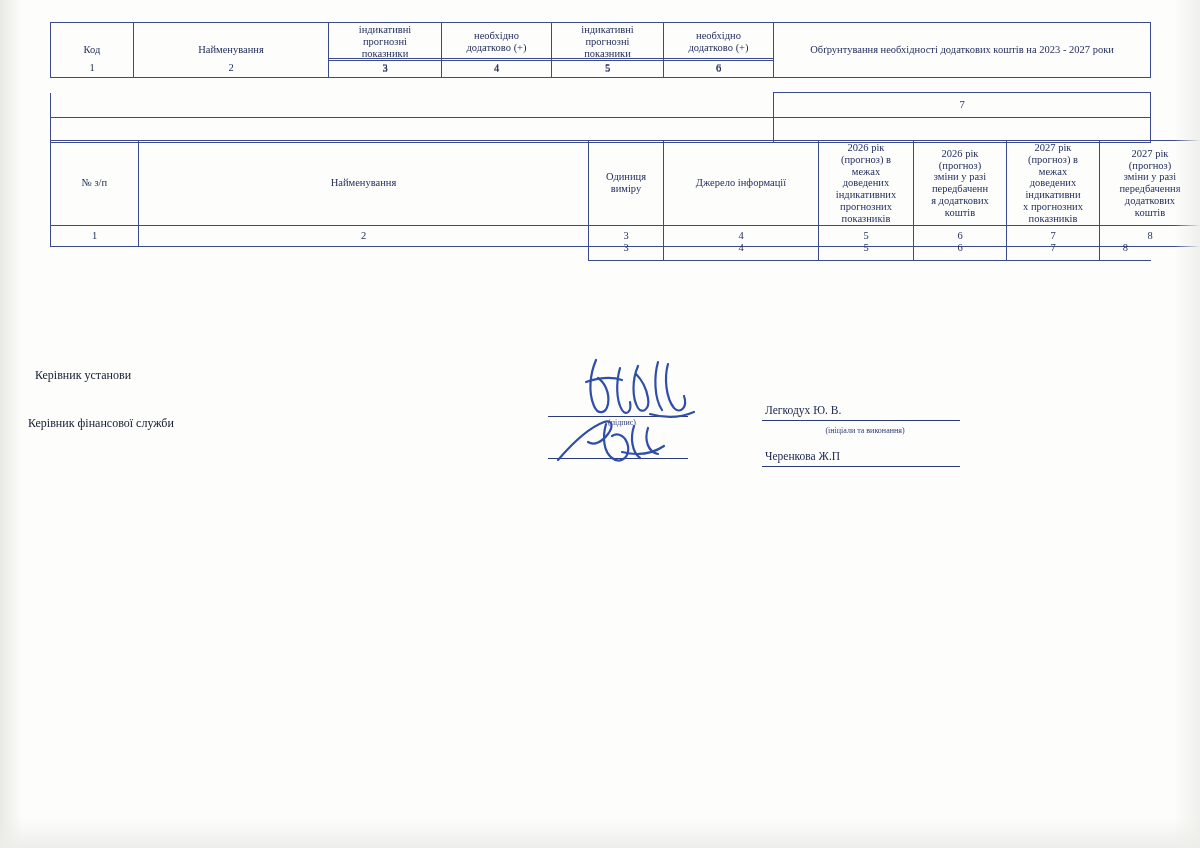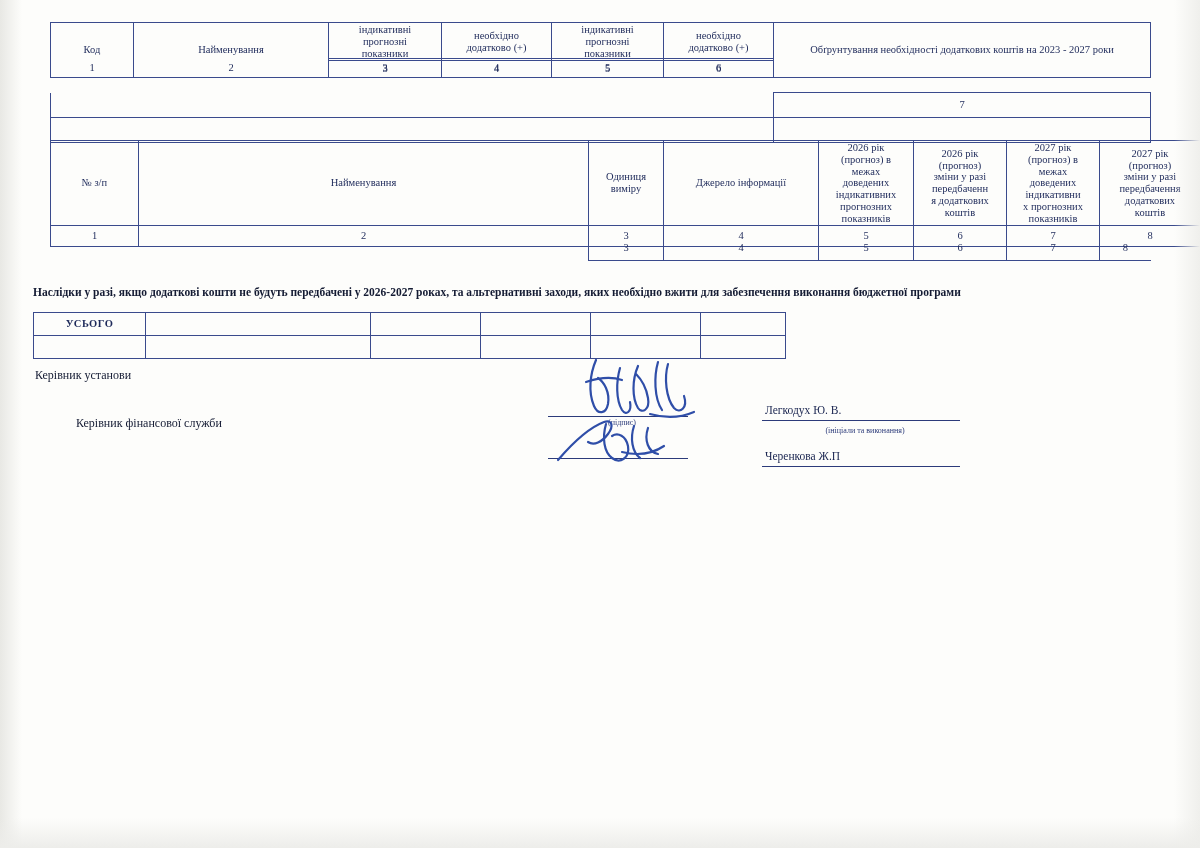--- a/index.html
+++ b/index.html
@@ -236,54 +236,25 @@
       <td class="numrow" style="height:22px; border-top:none">3</td>
       <td class="numrow" style="border-top:none">4</td>
       <td class="numrow" style="border-top:none">5</td>
       <td class="numrow" style="border-top:none">6</td>
       <td class="numrow" style="border-top:none">7</td>
       <td class="numrow" style="border-top:none; border-right:none">8</td>
     </tr>
   </tbody>
     </table>
 
-  <div class="note" style="left:33px; top:286px;">Наслідки у разі, якщо додаткові кошти не будуть передбачені у 2026-2027 роках, та альтернативні заходи, яких необхідно вжити для забезпечення виконання бюджетної програми</div>
-
-  <table class="grid" style="left:33px; top:312px; width:752px;">
-    <colgroup>
-      <col style="width:112px">
-      <col style="width:225px">
-      <col style="width:110px">
-      <col style="width:110px">
-      <col style="width:110px">
-      <col style="width:85px">
-    </colgroup>
-    <tbody>
-        <tr>
-      <td class="usogo-label" style="height:20px">УСЬОГО</td>
-      <td class="blank"></td>
-      <td class="blank"></td>
-      <td class="blank"></td>
-      <td class="blank"></td>
-      <td class="blank"></td>
-    </tr>
-    <tr>
-      <td class="blank" style="height:20px"></td>
-      <td class="blank"></td>
-      <td class="blank"></td>
-      <td class="blank"></td>
-      <td class="blank"></td>
-      <td class="blank"></td>
-    </tr>
-  </tbody>
-    </table>
+
 
   <div class="label-plain" style="left:35px; top:368px;">Керівник установи</div>
 
-  <div class="label-plain" style="left:28px; top:416px;margin-left:48px;">Керівник фінансової служби</div>
+  <div class="label-plain" style="left:28px; top:416px;">Керівник фінансової служби</div>
 
   <div class="sig-line" style="left:548px; top:416px; width:140px;"></div>
   <div class="sig-caption" style="left:592px; top:418px; width:60px;">(підпис)</div>
 
   <div class="sig-line" style="left:762px; top:420px; width:198px;"></div>
   <div class="sig-name" style="left:765px; top:404px;">Легкодух Ю. В.</div>
   <div class="sig-caption" style="left:820px; top:426px; width:90px;">(ініціали та виконання)</div>
 
   <div class="sig-line" style="left:548px; top:458px; width:140px;"></div>
   <div class="sig-line" style="left:762px; top:466px; width:198px;"></div>

